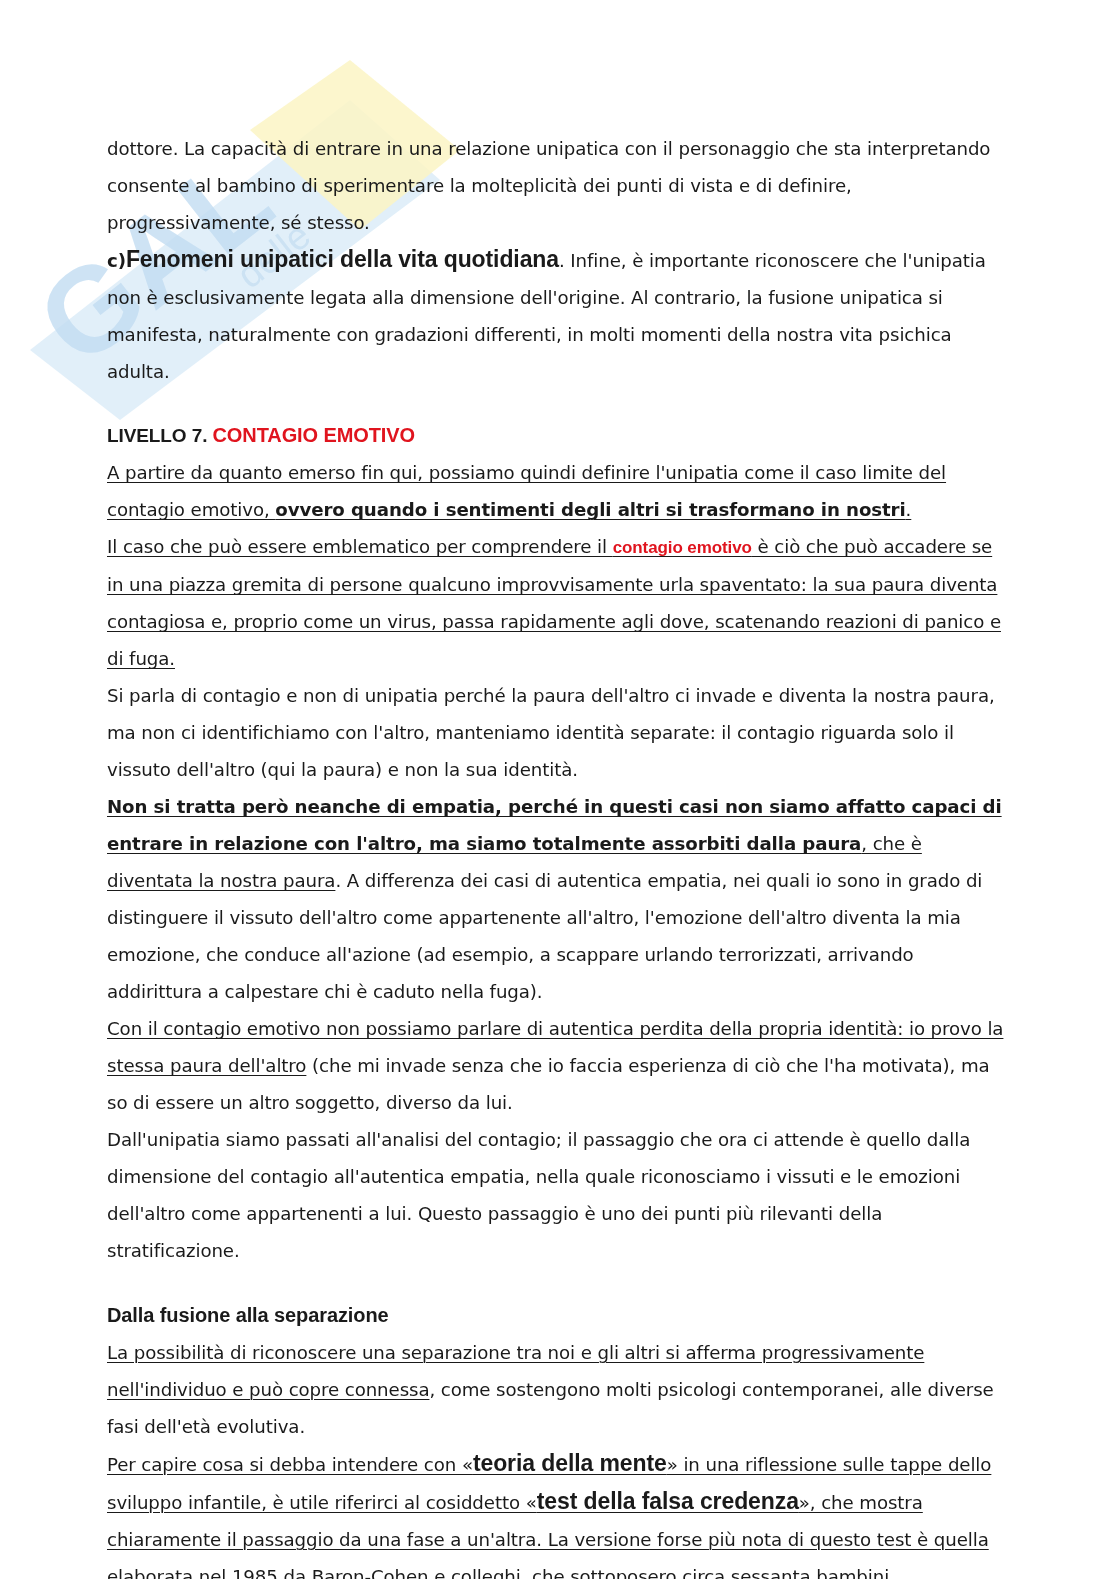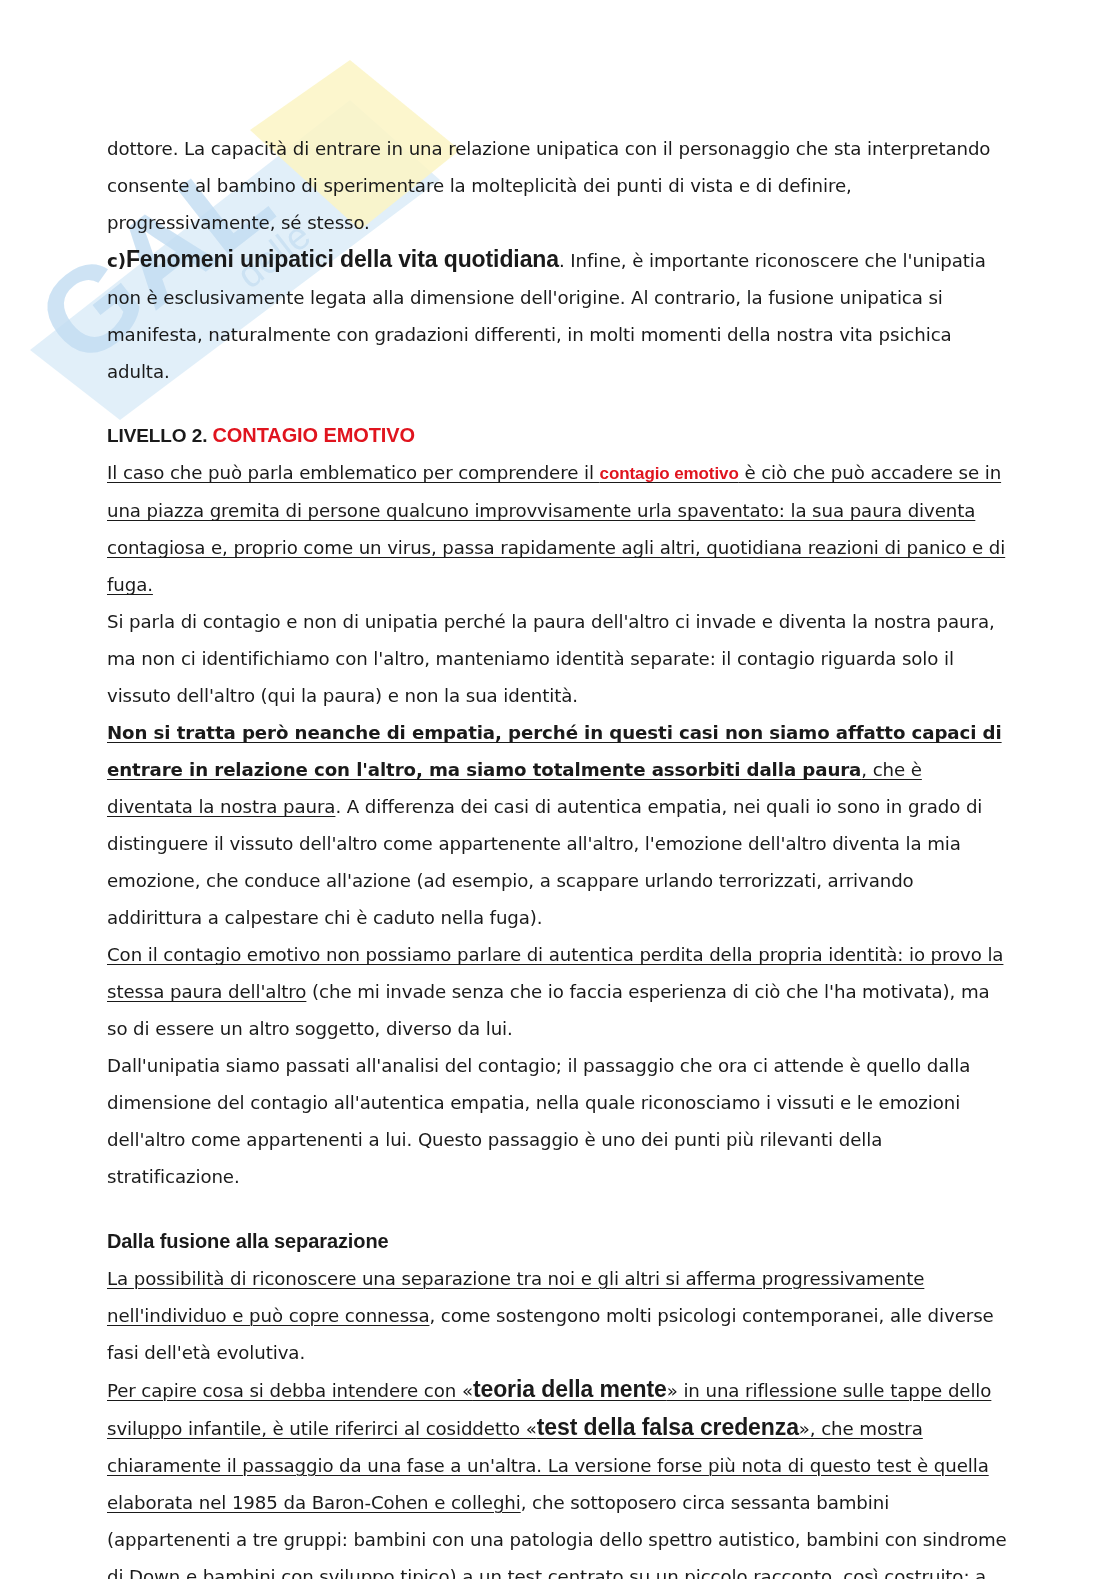--- a/index.html
+++ b/index.html
@@ -37,24 +37,25 @@
 </svg>
 
 <div class="page">
 
   <p><span>dottore. La capacità di entrare in una relazione unipatica con il personaggio che sta interpretando consente al bambino di sperimentare la molteplicità dei punti di vista e di definire, progressivamente, sé stesso.</span></p>
 
   <p><span class="b">c)</span><span class="sub-bold">Fenomeni unipatici della vita quotidiana</span><span>. Infine, è importante riconoscere che l'unipatia non è esclusivamente legata alla dimensione dell'origine. Al contrario, la fusione unipatica si manifesta, naturalmente con gradazioni differenti, in molti momenti della nostra vita psichica adulta.</span></p>
 
   <div class="gap"></div>
 
-  <p class="lvl"><span>LIVELLO 2. </span><span class="red">CONTAGIO EMOTIVO</span></p>
+  <p class="lvl"><span>LIVELLO 7. </span><span class="red">CONTAGIO EMOTIVO</span></p>
 
+  <p class="u"><span>A partire da quanto emerso fin qui, possiamo quindi definire l'unipatia come il caso limite del contagio emotivo, </span><span class="b">ovvero quando i sentimenti degli altri si trasformano in nostri</span><span>.</span></p>
 
-  <p class="u"><span>Il caso che può parla emblematico per comprendere il </span><span class="inline-red">contagio emotivo</span><span> è ciò che può accadere se in una piazza gremita di persone qualcuno improvvisamente urla spaventato: la sua paura diventa contagiosa e, proprio come un virus, passa rapidamente agli altri, quotidiana reazioni di panico e di fuga.</span></p>
+  <p class="u"><span>Il caso che può essere emblematico per comprendere il </span><span class="inline-red">contagio emotivo</span><span> è ciò che può accadere se in una piazza gremita di persone qualcuno improvvisamente urla spaventato: la sua paura diventa contagiosa e, proprio come un virus, passa rapidamente agli dove, scatenando reazioni di panico e di fuga.</span></p>
 
   <p>Si parla di contagio e non di unipatia perché la paura dell'altro ci invade e diventa la nostra paura, ma non ci identifichiamo con l'altro, manteniamo identità separate: il contagio riguarda solo il vissuto dell'altro (qui la paura) e non la sua identità.</p>
 
   <p><span class="b u">Non si tratta però neanche di empatia, perché in questi casi non siamo affatto capaci di entrare in relazione con l'altro, ma siamo totalmente assorbiti dalla paura</span><span class="u">, che è diventata la nostra paura</span><span>. A differenza dei casi di autentica empatia, nei quali io sono in grado di distinguere il vissuto dell'altro come appartenente all'altro, l'emozione dell'altro diventa la mia emozione, che conduce all'azione (ad esempio, a scappare urlando terrorizzati, arrivando addirittura a calpestare chi è caduto nella fuga).</span></p>
 
   <p><span class="u">Con il contagio emotivo non possiamo parlare di autentica perdita della propria identità: io provo la stessa paura dell'altro</span><span> (che mi invade senza che io faccia esperienza di ciò che l'ha motivata), ma so di essere un altro soggetto, diverso da lui.</span></p>
 
   <p>Dall'unipatia siamo passati all'analisi del contagio; il passaggio che ora ci attende è quello dalla dimensione del contagio all'autentica empatia, nella quale riconosciamo i vissuti e le emozioni dell'altro come appartenenti a lui. Questo passaggio è uno dei punti più rilevanti della stratificazione.</p>
 
   <div class="gap"></div>

